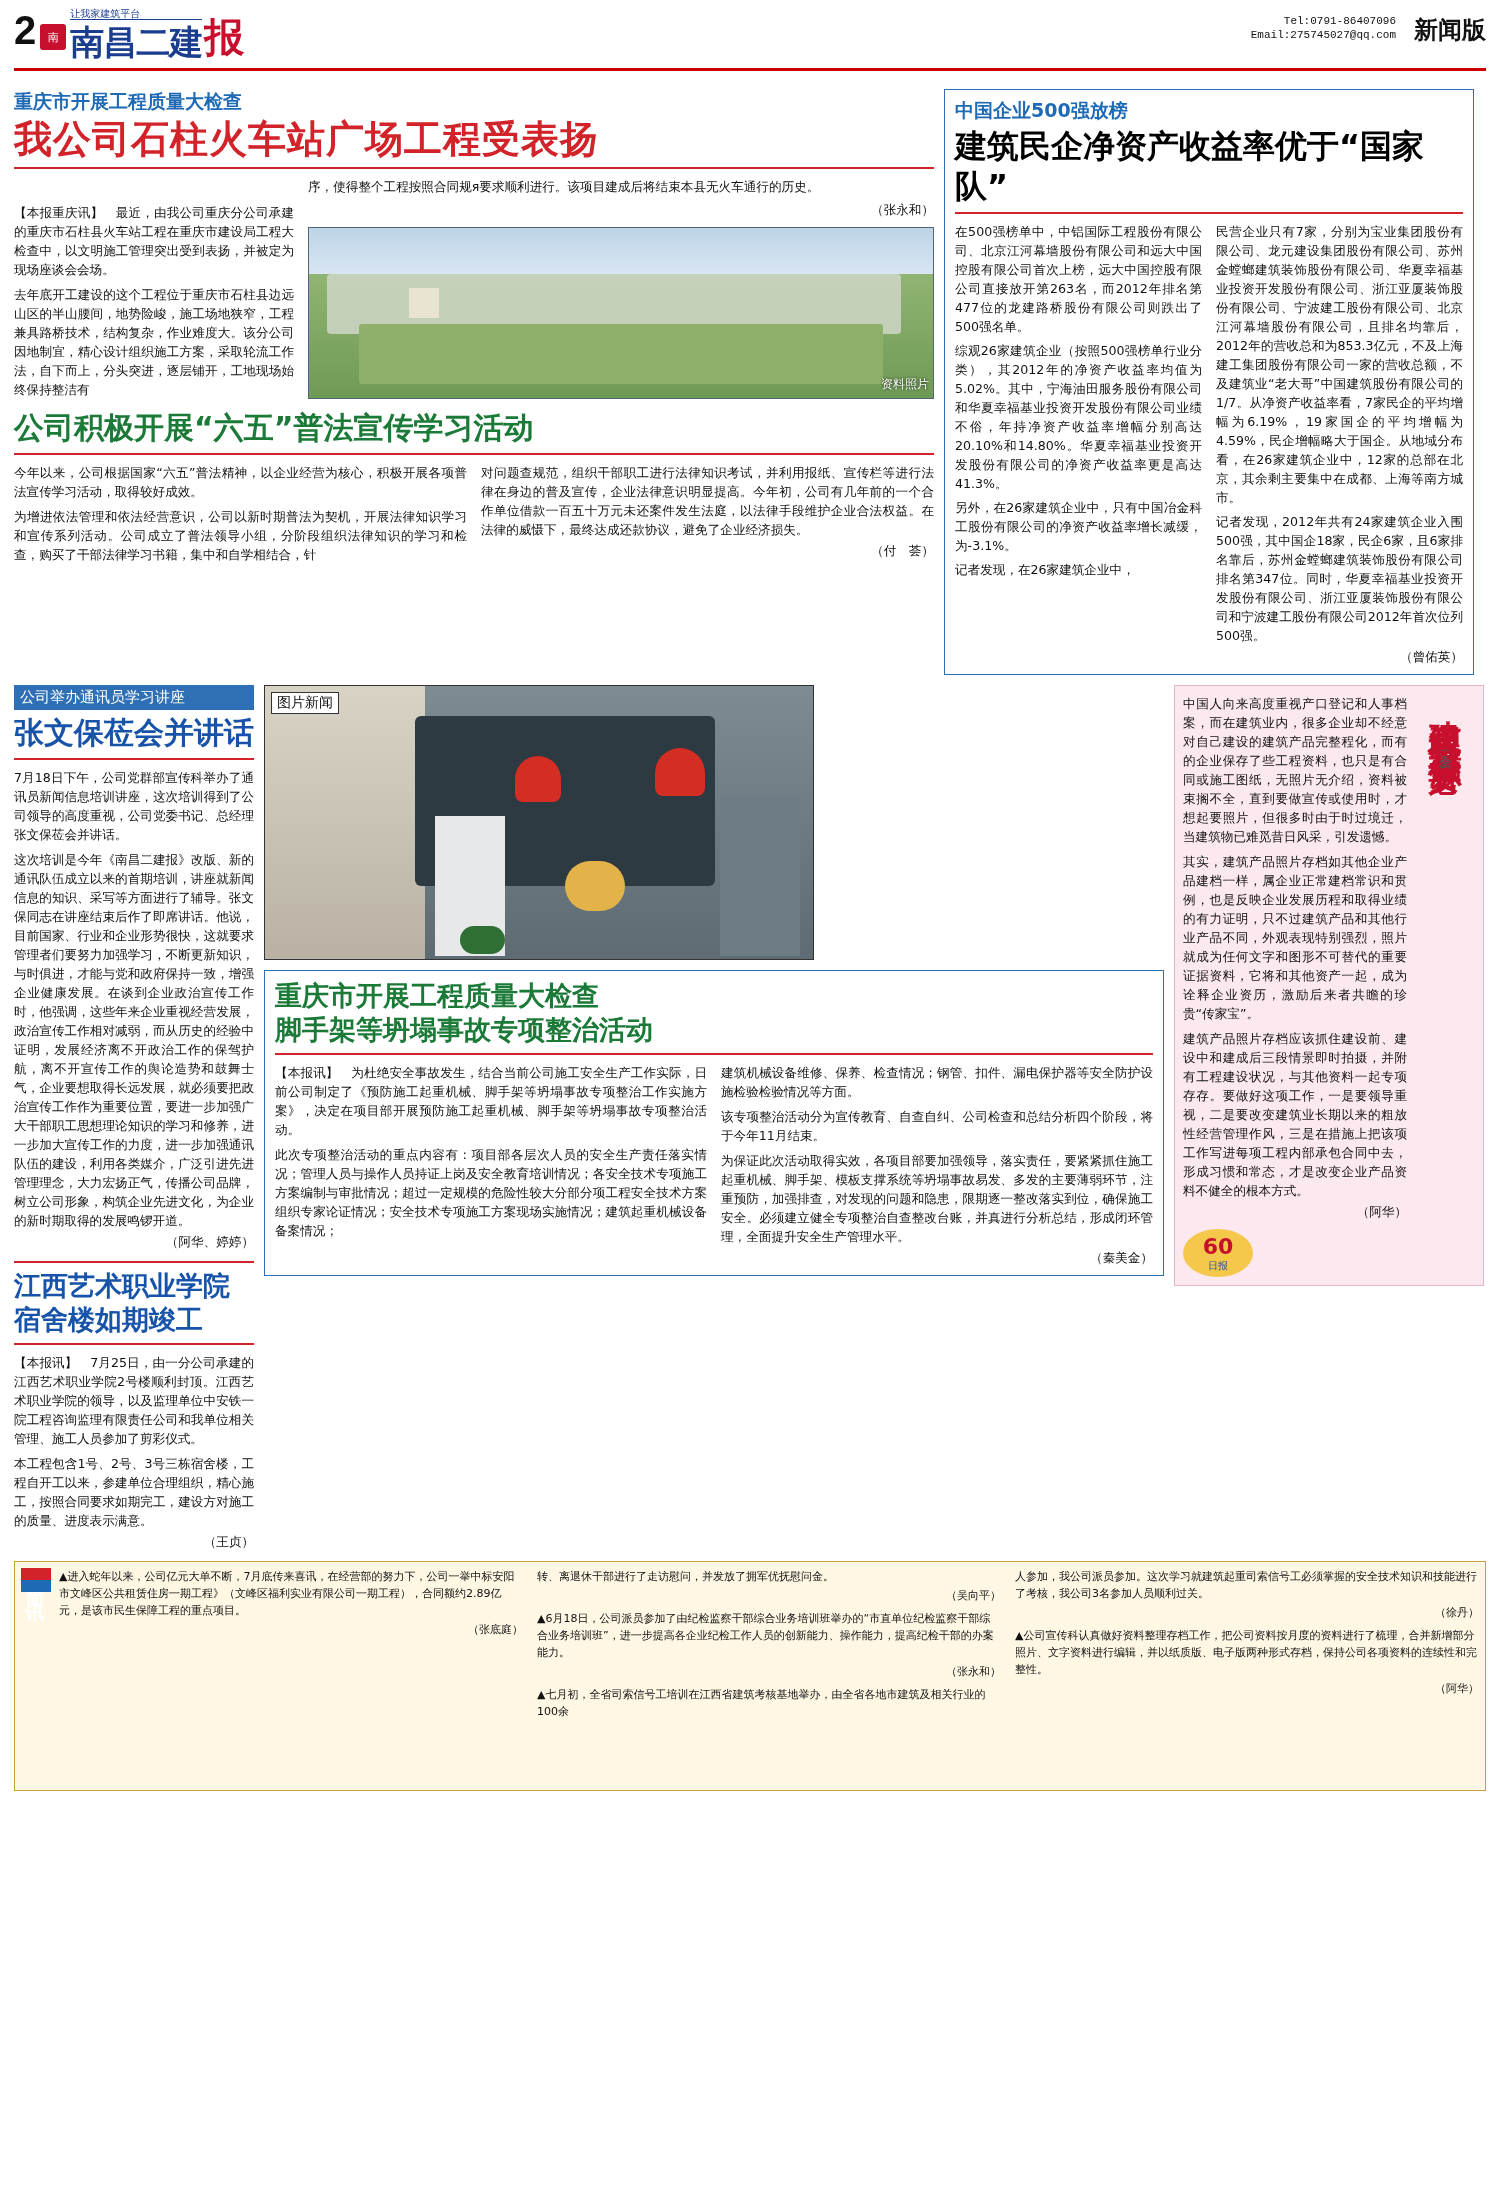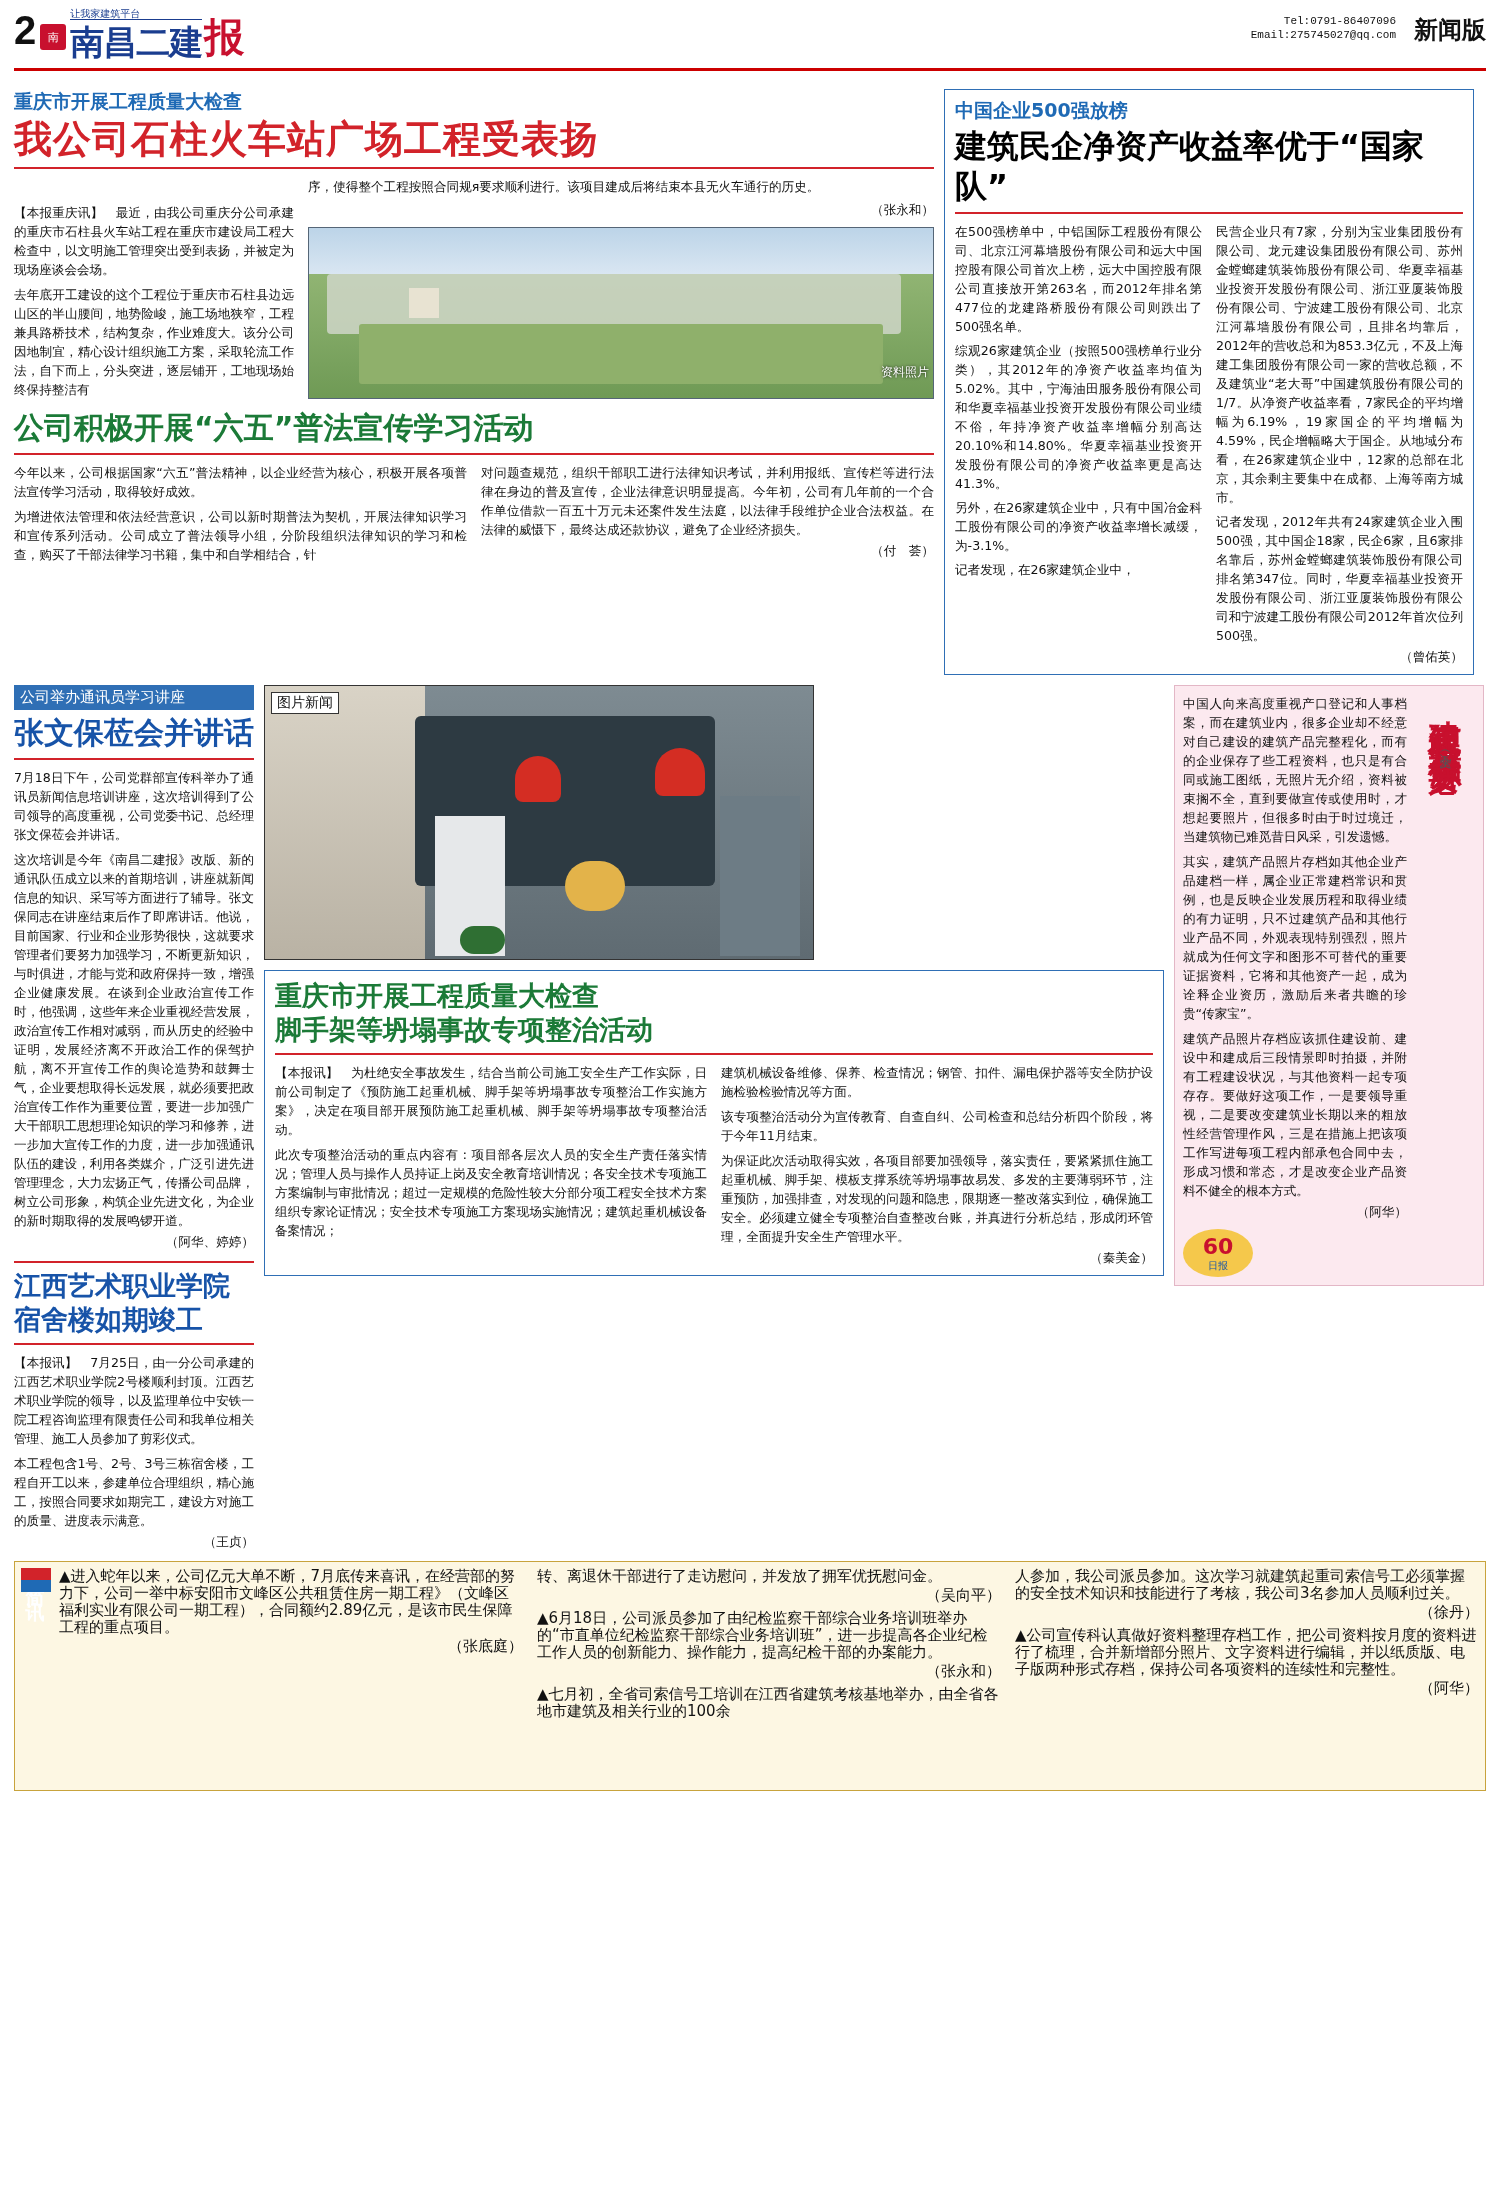--- a/index.html
+++ b/index.html
@@ -33,39 +33,39 @@
 
   .kicker{font-size:19px;color:#1f6ab5;font-weight:bold;margin-bottom:2px;}
   .headline-red{font-size:38px;font-weight:bold;color:#d2232a;letter-spacing:1px;line-height:44px;}
   .headline-blue{font-size:32px;font-weight:bold;color:#000000;line-height:40px;}
   .rule-red{border:0;border-top:2px solid #d2232a;margin:6px 0 8px;}
 
   .twocol{display:flex;gap:14px;}
   .twocol>div{flex:1;}
 
   .photo{position:relative;background:linear-gradient(#9dbe7e,#6f9a55);border:1px solid #567;}
-  .photo-caption{position:absolute;right:4px;bottom:17px;color:#fff;font-size:12px;text-shadow:0 0 3px #000;}
+  .photo-caption{position:absolute;right:4px;bottom:5px;color:#fff;font-size:12px;text-shadow:0 0 3px #000;}
 
   .sec-head-green{font-size:30px;font-weight:bold;color:#1b7a37;line-height:38px;}
   .sec-head-green2{font-size:27px;font-weight:bold;color:#1b7a37;line-height:34px;}
 
   .boxtitle{background:#2f6fb5;color:#fff;font-size:15px;padding:3px 6px;}
   .blue-head{font-size:30px;font-weight:bold;color:#1753a8;line-height:38px;}
 
   .vert{writing-mode:vertical-rl;text-orientation:upright;}
   .pinkbox{background:#fce9ef;border:1px solid #e3b7c6;box-sizing:border-box;padding:8px;}
   .vertical-title{font-size:33px;font-weight:bold;color:#c8102e;letter-spacing:4px;line-height:40px;}
 
   .brief-tag{background:#d2232a;color:#fff;font-size:19px;font-weight:bold;writing-mode:vertical-rl;text-orientation:upright;padding:6px 3px;line-height:24px;}
   .brief-tag2{background:#1f6ab5;color:#fff;font-size:19px;font-weight:bold;writing-mode:vertical-rl;text-orientation:upright;padding:6px 3px;line-height:24px;}
   .brief-wrap{border:1px solid #c8a33c;background:#fdf7e3;box-sizing:border-box;display:flex;padding:6px;}
 
   .imgbox{border:1px solid #333;box-sizing:border-box;}
   .imgtag{background:#fff;border:1px solid #333;font-size:14px;padding:1px 5px;position:absolute;left:6px;top:6px;}
-  .small{font-size:15px;line-height:17px;}
+  .small{font-size:11px;line-height:17px;}
   .cap{font-size:12px;line-height:18px;}
   .logo60{width:70px;height:48px;}
 </style>
 </head>
 <body>
 
 <div class="page cjk">
 
   <div class="masthead">
     <div class="pgnum">2</div>

